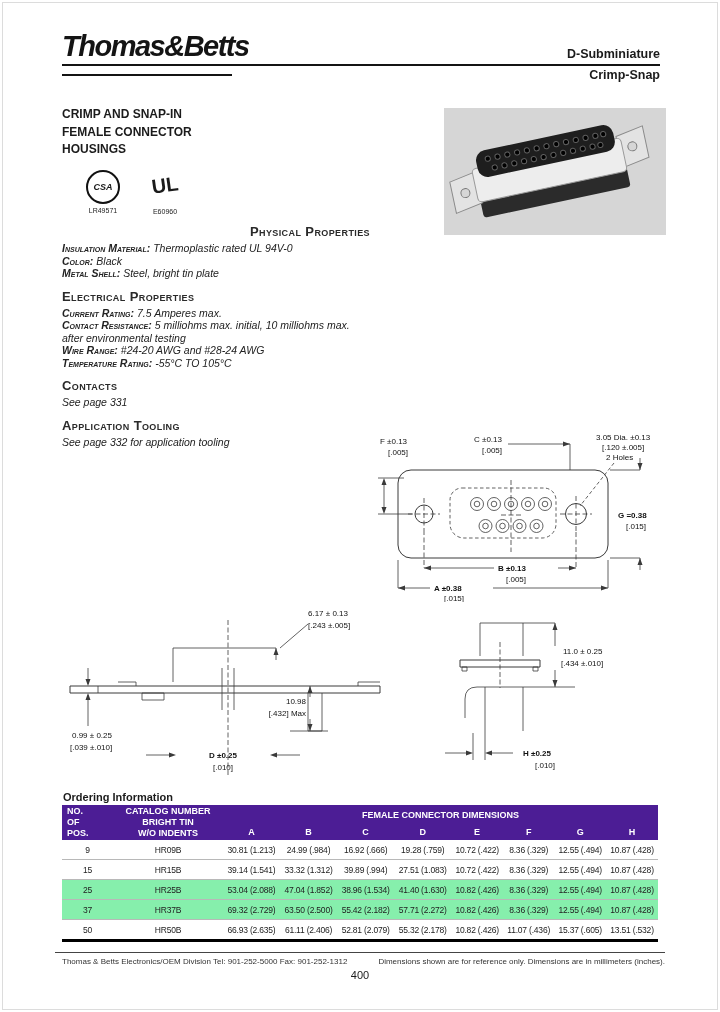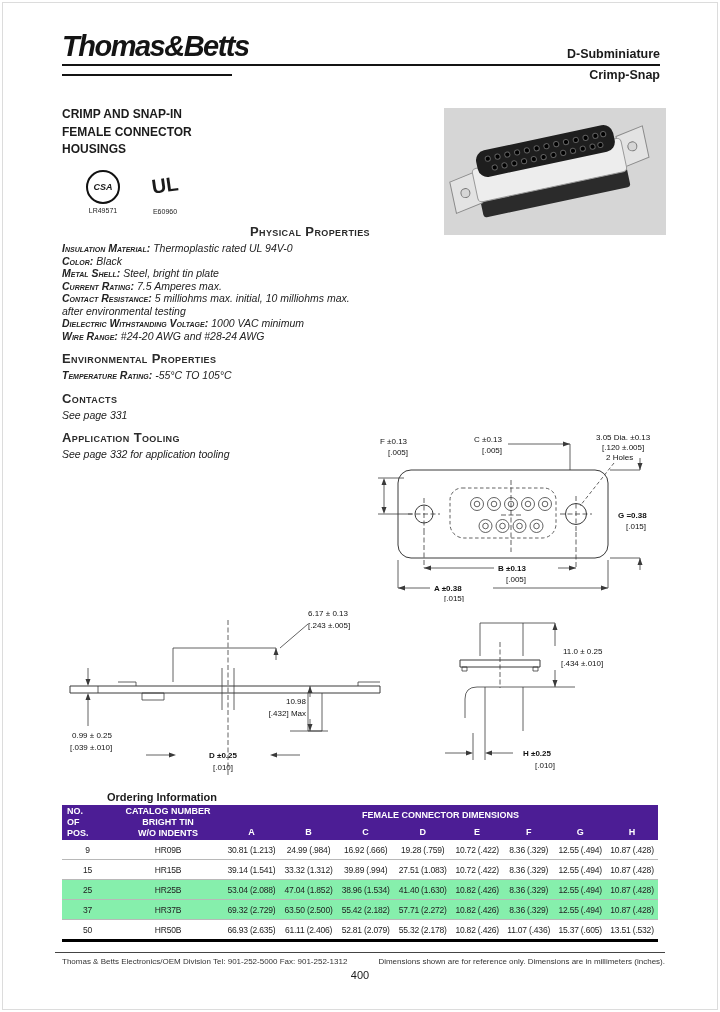--- a/index.html
+++ b/index.html
@@ -41,21 +41,21 @@
   .draw{position:absolute;}
   .draw text{font-size:8px;fill:#111;}
   .draw .ln{stroke:#3a3a3a;stroke-width:1;fill:none;}
   .draw .thin{stroke:#3a3a3a;stroke-width:0.8;fill:none;}
   .draw .dash{stroke:#3a3a3a;stroke-width:0.8;fill:none;stroke-dasharray:5 2.5;}
   .draw .dash2{stroke:#3a3a3a;stroke-width:0.8;fill:none;stroke-dasharray:3.5 2.5;}
   .draw .ah{fill:#3a3a3a;stroke:none;}
   .draw .bold{font-weight:bold;}
 
   
-  .ord-title{position:absolute;left:63px;top:791px;font-size:11px;font-weight:bold;margin-left:44px;}
+  .ord-title{position:absolute;left:63px;top:791px;font-size:11px;font-weight:bold;}
   .ord-wrap{position:absolute;left:62px;top:805px;width:596px;}
   table.ord{width:596px;border-collapse:collapse;border-bottom:3px solid #000;}
   table.ord th{background:#4c1d95;color:#fff;font-size:9px;font-weight:bold;line-height:11px;
         padding:1px 0;text-align:center;}
   table.ord th.pos-h{text-align:left;padding-left:5px;width:46px;}
   table.ord th.cat-h{width:110px;}
   table.ord th.dl{height:13px;}
   table.ord td{font-size:8.5px;letter-spacing:-0.2px;text-align:center;height:17px;
         border-top:1px solid #b8b8b8;color:#222;}
   table.ord tbody tr:first-child td{border-top:none;}
@@ -95,26 +95,25 @@
       <div class="cert-code">E60960</div>
     </div>
   </div>
 
   <div class="props">
     <div class="sec-head">Physical Properties</div>
     <div class="prop-line"><span class="lbl">Insulation Material:</span><span>Thermoplastic rated UL 94V-0</span></div>
     <div class="prop-line"><span class="lbl">Color:</span><span>Black</span></div>
     <div class="prop-line"><span class="lbl">Metal Shell:</span><span>Steel, bright tin plate</span></div>
 
+    <div class="sec-head">Electrical Properties</div>
     <div class="prop-line"><span class="lbl">Current Rating:</span><span>7.5 Amperes max.</span></div>
     <div class="prop-line"><span class="lbl">Contact Resistance:</span><span>5 milliohms max. initial, 10 milliohms max. after environmental testing</span></div>
-    <div class="prop-line"><span class="lbl">Dielectric Withstanding Voltage:</span><span>1000 VAC minimum</span></div>
     <div class="prop-line"><span class="lbl">Wire Range:</span><span>#24-20 AWG and #28-24 AWG</span></div>
 
-    <div class="sec-head">Environmental Properties</div>
     <div class="prop-line"><span class="lbl">Temperature Rating:</span><span>-55°C TO 105°C</span></div>
 
     <div class="sec-head">Contacts</div>
     <div class="prop-line"><span class="lbl"></span><span>See page 331</span></div>
 
     <div class="sec-head">Application Tooling</div>
     <div class="prop-line"><span class="lbl"></span><span>See page 332 for application tooling</span></div>
   </div>
 
   <svg class="photo" width="222" height="127" viewBox="0 0 222 127">

